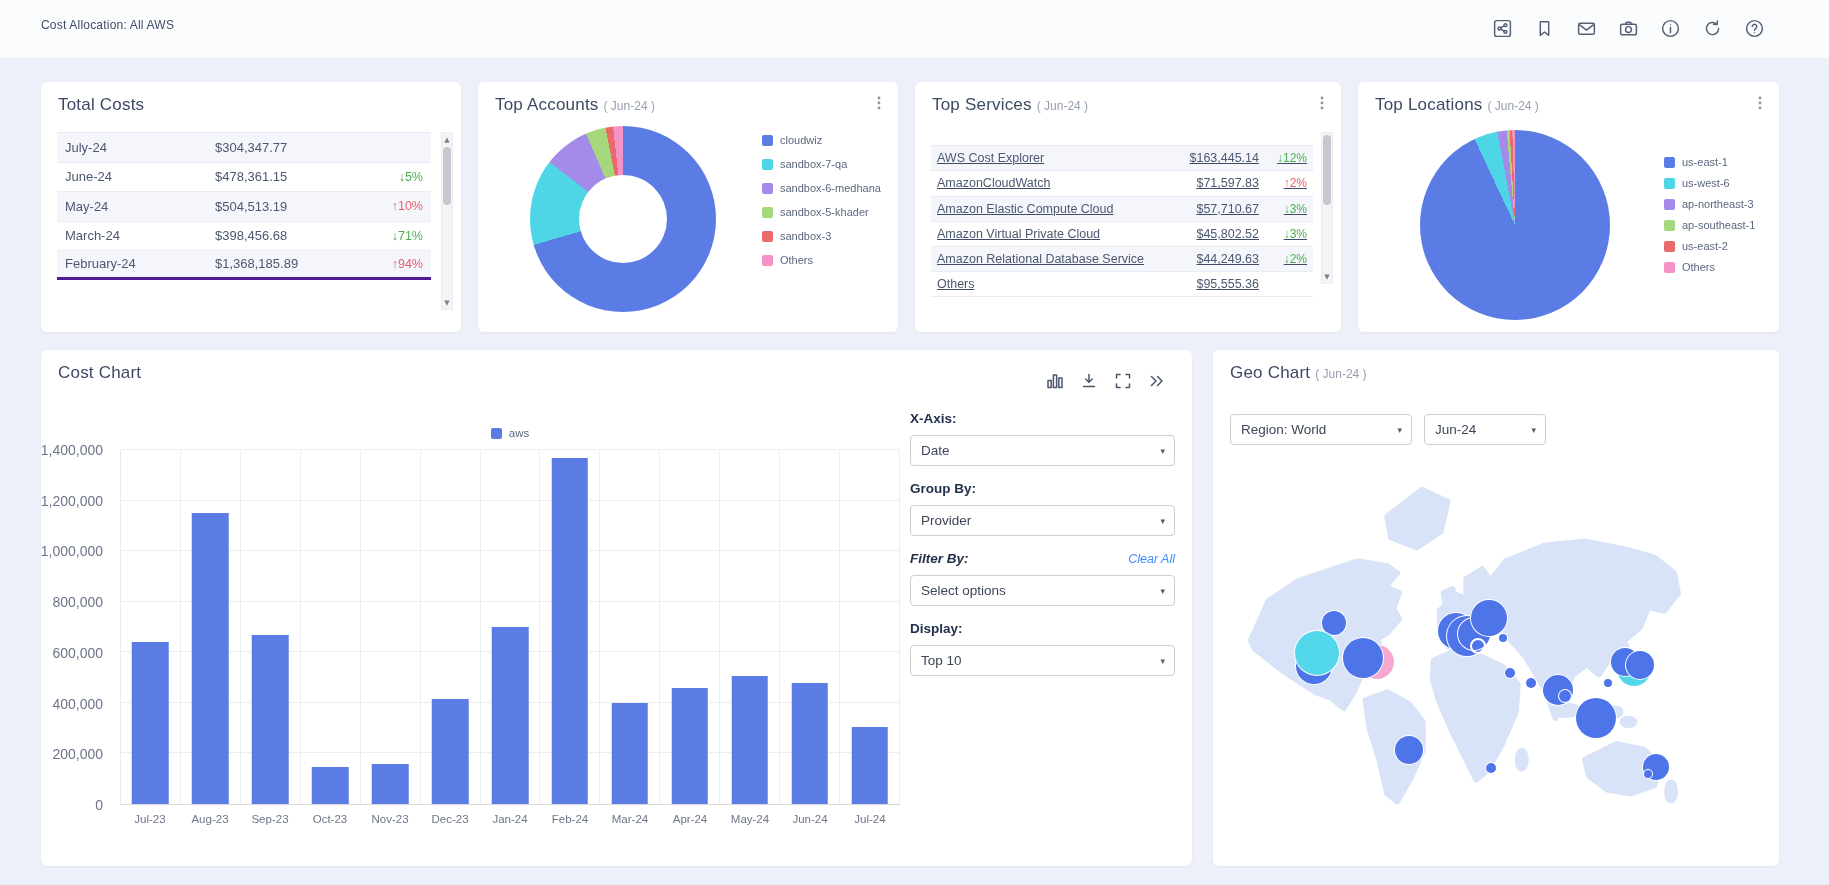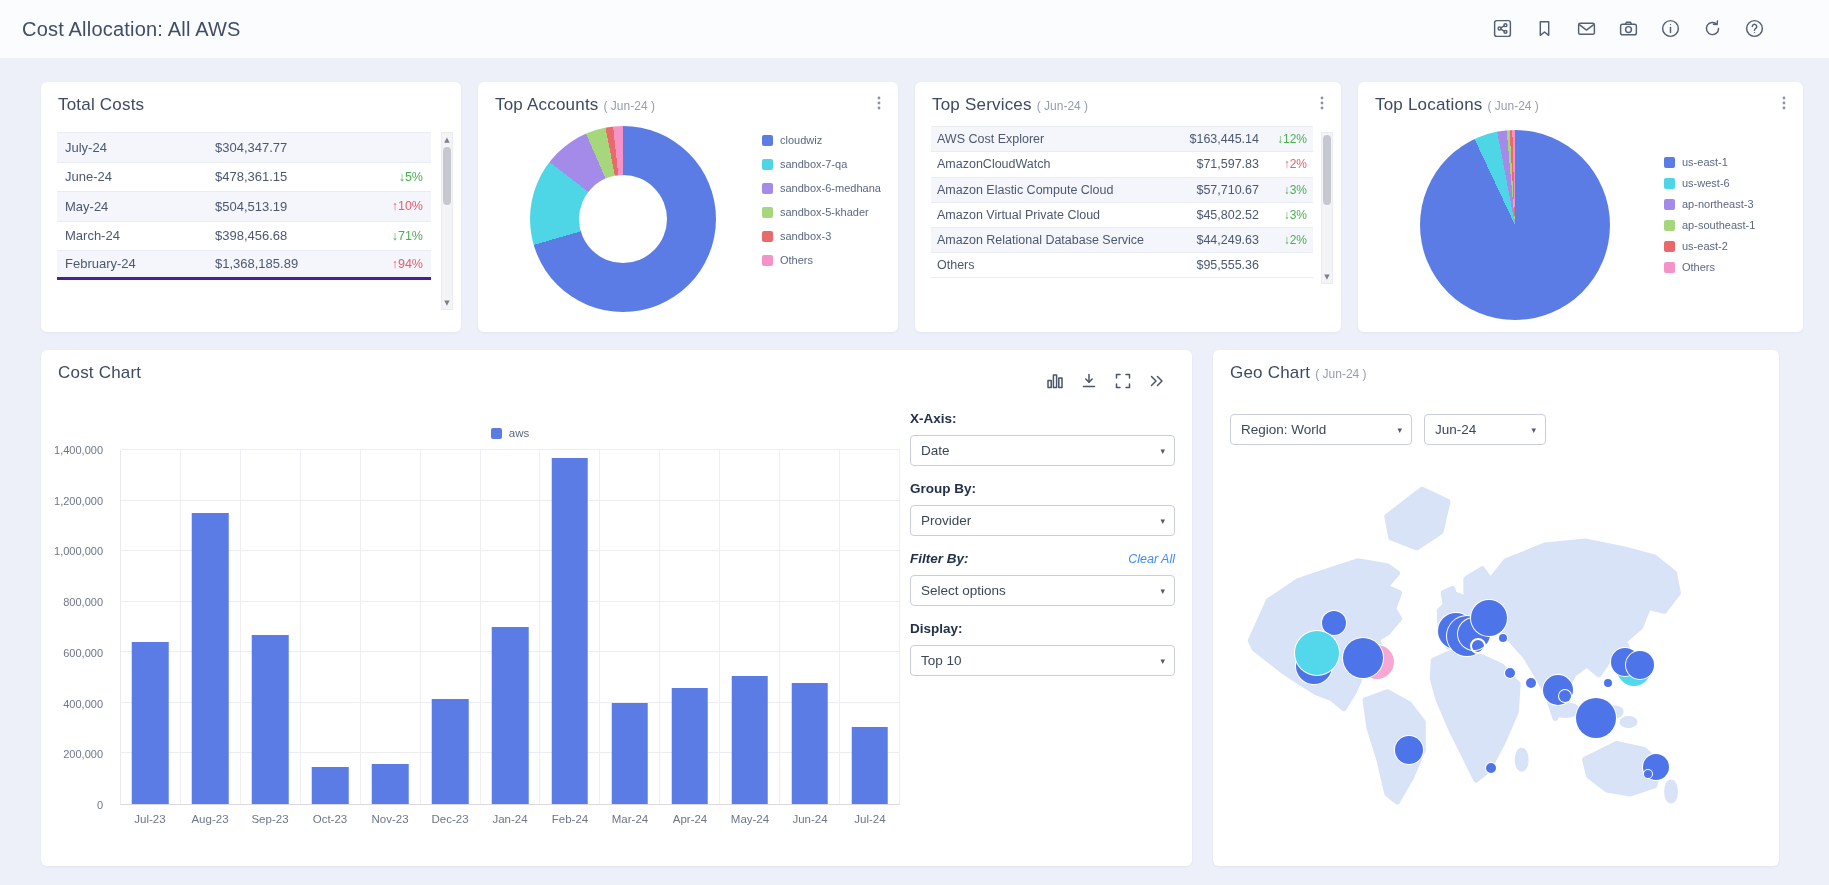--- a/index.html
+++ b/index.html
@@ -1,44 +1,44 @@
 <!DOCTYPE html>
 <html><head>
 <meta charset="utf-8">
 <style>
   html,body{margin:0;padding:0;width:1829px;height:885px;overflow:hidden;
     background:#edf0f8;font-family:"Liberation Sans","DejaVu Sans",sans-serif;color:#3f4d67;position:relative;}
   .header{position:absolute;left:0;top:0;width:100%;height:58px;background:#fbfcfe;border-bottom:1px solid #eef0f6;}
-  .page-title{position:absolute;left:22px;top:18px;font-size:20px;color:#3f4d67;letter-spacing:.2px;}
+  .page-title{position:absolute;left:41px;top:18px;font-size:12px;color:#3f4d67;letter-spacing:.2px;}
   .header-icons{position:absolute;right:64px;top:18px;display:flex;gap:21px;}
   .hicon{width:21px;height:21px;color:#566074;cursor:pointer;}
   .hicon svg{width:100%;height:100%;fill:none;stroke:currentColor;stroke-width:1.4;stroke-linecap:round;stroke-linejoin:round;}
 
   .card{position:absolute;background:#fff;border-radius:6px;box-shadow:0 1px 3px rgba(30,40,80,.05);}
   #card-total{left:41px;top:82px;width:420px;height:250px;}
   #card-accounts{left:478px;top:82px;width:420px;height:250px;}
   #card-services{left:915px;top:82px;width:426px;height:250px;}
-  #card-locations{left:1358px;top:82px;width:421px;height:250px;padding-left:24px;}
+  #card-locations{left:1358px;top:82px;width:421px;height:250px;}
   #card-cost{left:41px;top:350px;width:1151px;height:516px;}
   #card-geo{left:1213px;top:350px;width:566px;height:516px;}
 
   .card-title-row{position:absolute;left:17px;top:13px;display:flex;align-items:baseline;}
   .card-title{font-size:17px;color:#3d4a63;letter-spacing:.2px;}
   .period{font-size:12px;color:#969db0;margin-left:5px;}
   .menu-dots{position:absolute;right:10px;top:12px;width:18px;height:18px;color:#8b93a5;cursor:pointer;}
   .menu-dots svg{width:100%;height:100%;fill:currentColor;}
 
   
   .tc-table{position:absolute;left:16px;top:50px;width:374px;}
   .tc-row{display:grid;grid-template-columns:150px 1fr 62px;align-items:center;height:29.5px;
     border-top:1px solid #e9ecf3;font-size:13px;color:#4c5870;padding:0 8px;box-sizing:border-box;}
   .tc-table .tc-row:nth-child(odd){background:#f4f6fb;}
   .tc-table .tc-row:last-child{border-bottom:3px solid #4c1d95;}
   .tc-change{text-align:right;font-size:12.5px;}
-  .svc-table{position:absolute;left:16px;top:44px;width:382px;}
+  .svc-table{position:absolute;left:16px;top:63px;width:382px;text-decoration:underline;}
   .svc-row{display:grid;grid-template-columns:1fr 96px 48px;align-items:center;height:25.3px;
     border-top:1px solid #e9ecf3;font-size:12.5px;color:#4c5870;padding:0 6px;box-sizing:border-box;}
   .svc-table .svc-row:nth-child(odd){background:#f4f6fb;}
   .svc-table .svc-row:last-child{border-bottom:1px solid #e9ecf3;}
   .svc-amount{text-align:right;}
   .svc-change{text-align:right;font-size:12px;}
   .up{color:#e5606d;}
   .down{color:#4cae50;}
 
   
@@ -58,21 +58,21 @@
   .legend-item{display:flex;align-items:center;gap:7px;font-size:11px;color:#5c6880;cursor:pointer;}
   .legend-swatch{width:11px;height:11px;border-radius:2px;flex:0 0 auto;}
 
   
   .cc-toolbar{position:absolute;right:26px;top:22px;display:flex;gap:16px;color:#4b566b;}
   .cc-tool{width:18px;height:18px;cursor:pointer;}
   .cc-tool svg{width:100%;height:100%;fill:none;stroke:currentColor;stroke-width:1.5;stroke-linecap:round;stroke-linejoin:round;}
   #cc-legend{position:absolute;left:79px;top:77px;width:780px;display:flex;justify-content:center;align-items:center;gap:7px;
     font-size:11.5px;color:#5c6880;}
   #cc-yaxis{position:absolute;left:0;top:100px;width:72px;height:355px;}
-  .ylab{position:absolute;right:10px;transform:translateY(50%);font-size:11px;color:#6d7589;}
+  .ylab{position:absolute;right:10px;transform:translateY(50%);font-size:14px;color:#6d7589;}
   #cc-plot{position:absolute;left:79px;top:100px;width:780px;height:355px;border-left:1px solid #e9e9ee;border-bottom:1px solid #d9d9df;box-sizing:border-box;}
   .hline{position:absolute;left:0;right:0;height:1px;background:#ededf1;}
   #cc-slots{position:absolute;inset:0;display:flex;}
   .slot{flex:1;position:relative;border-right:1px solid #efeff3;box-sizing:border-box;}
   .bar{position:absolute;left:50%;transform:translateX(-50%);bottom:0;width:62%;background:#5b7ce5;}
   #cc-xlabels{position:absolute;left:79px;top:463px;width:780px;display:flex;}
   .x-label{flex:1;text-align:center;font-size:11.5px;color:#6d7589;}
 
   .controls{position:absolute;left:869px;top:61px;width:265px;}
   .ctrl-label{font-size:13.5px;font-weight:bold;color:#22304b;margin:15px 0 9px;}

